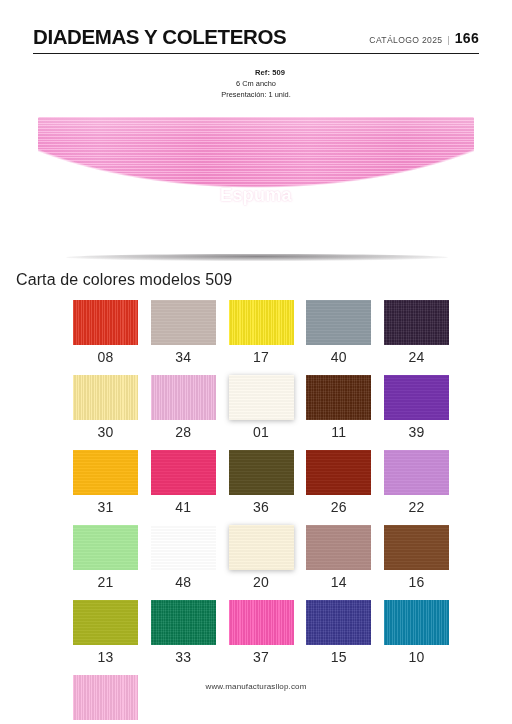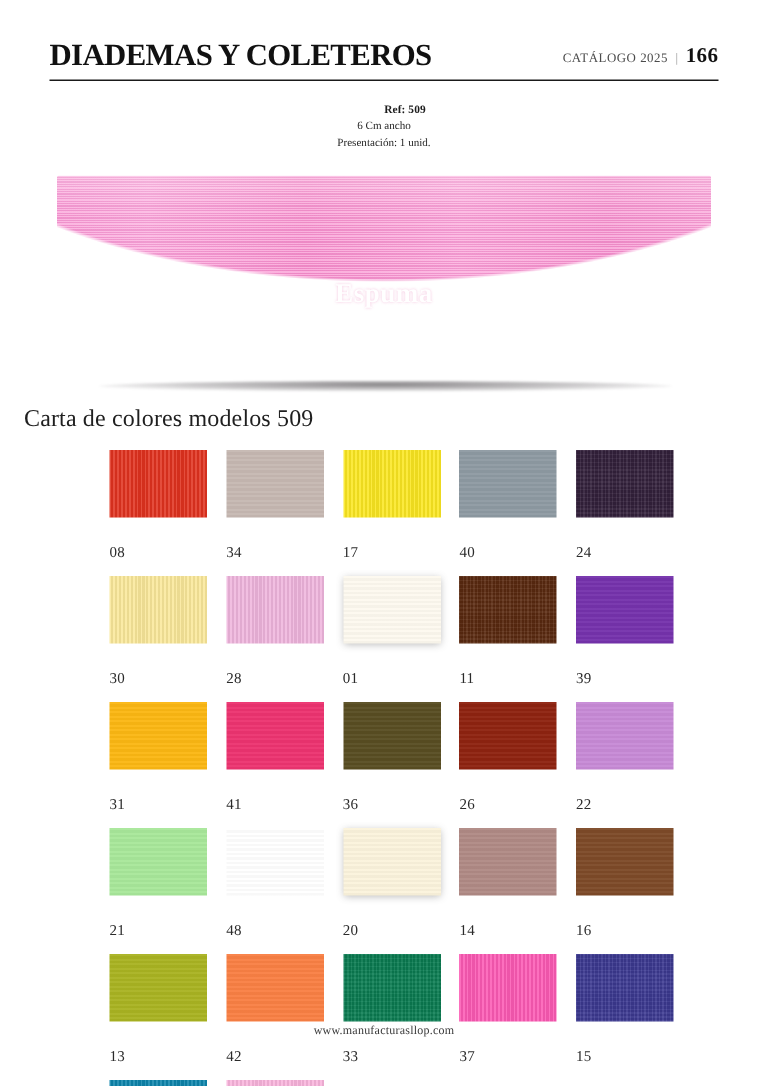--- a/index.html
+++ b/index.html
@@ -11,21 +11,20 @@
     font-family: "Liberation Sans", sans-serif;
     -webkit-font-smoothing: antialiased;
   }
 
   .page {
     position: relative;
     width: 512px;
     height: 724px;
     background: #ffffff;
     overflow: hidden;
-    font-family: Liberation Serif, serif;
   }
 
   
   .header {
     position: absolute;
     left: 33px;
     top: 27px;
     width: 446px;
     display: flex;
     align-items: flex-end;
@@ -244,22 +243,23 @@
     inset: 0;
     background-image:
       repeating-linear-gradient(to bottom,
         rgba(255,255,255,0.045) 0px, rgba(255,255,255,0.045) 1.4px,
         rgba(0,0,0,0.028) 1.4px, rgba(0,0,0,0.028) 3px);
   }
   .swatch-chip.shadowed {
     box-shadow: 0 1px 5px rgba(80,80,80,0.42);
   }
   .swatch-code {
-    margin-top: 18px;
-    font-size: 10px;
+    margin-top: 4px;
+    text-align: center;
+    font-size: 14px;
     color: #2b2b2b;
     letter-spacing: 0.2px;
   }
 
   
   .footer {
     position: absolute;
     left: 0;
     top: 682px;
     width: 512px;
@@ -377,24 +377,20 @@
       </div>
       <div class="swatch-cell">
         <div class="swatch-chip matte" style="background-color: rgb(125, 74, 40);"></div>
         <div class="swatch-code">16</div>
       </div>
       <div class="swatch-cell">
         <div class="swatch-chip matte" style="background-color: rgb(169, 179, 34);"></div>
         <div class="swatch-code">13</div>
       </div>
       <div class="swatch-cell">
-        <div class="swatch-chip matte" style="background-color: rgb(249, 128, 68);"></div>
-        <div class="swatch-code">42</div>
-      </div>
-      <div class="swatch-cell">
         <div class="swatch-chip woven" style="background-color: rgb(10, 125, 82);"></div>
         <div class="swatch-code">33</div>
       </div>
       <div class="swatch-cell">
         <div class="swatch-chip ribbed" style="background-color: rgb(252, 90, 180);"></div>
         <div class="swatch-code">37</div>
       </div>
       <div class="swatch-cell">
         <div class="swatch-chip woven" style="background-color: rgb(61, 58, 147);"></div>
         <div class="swatch-code">15</div>

